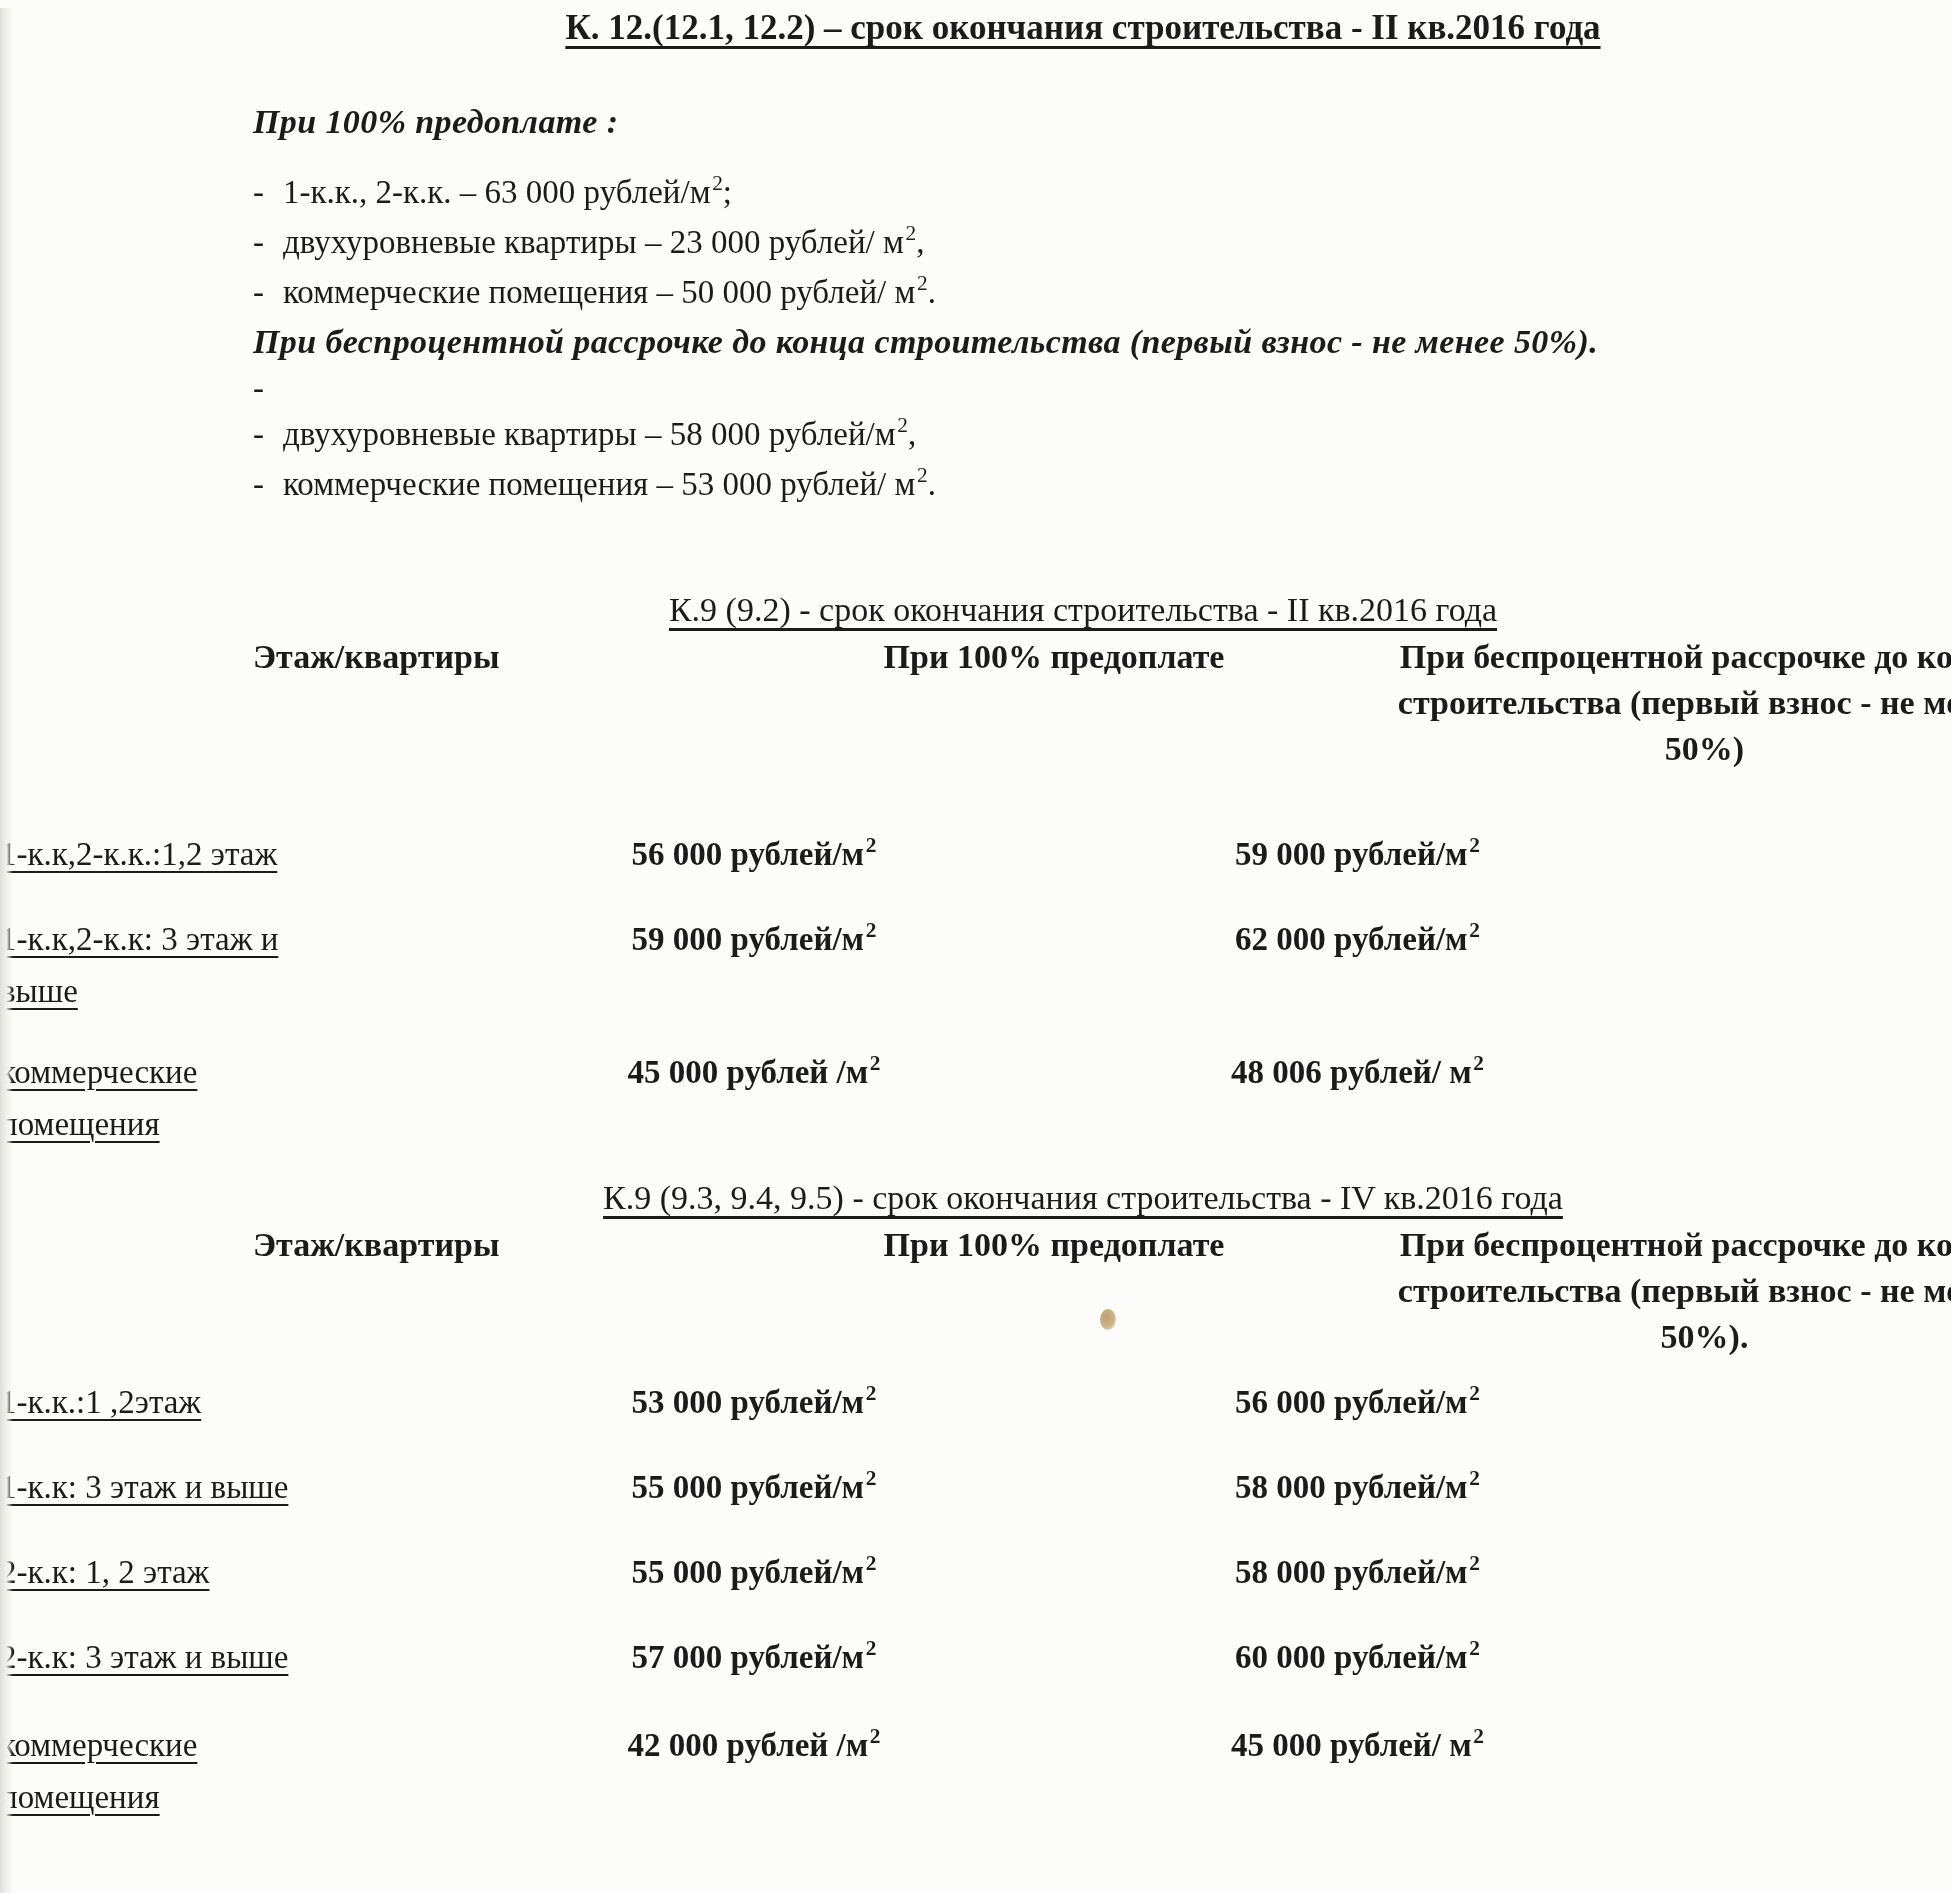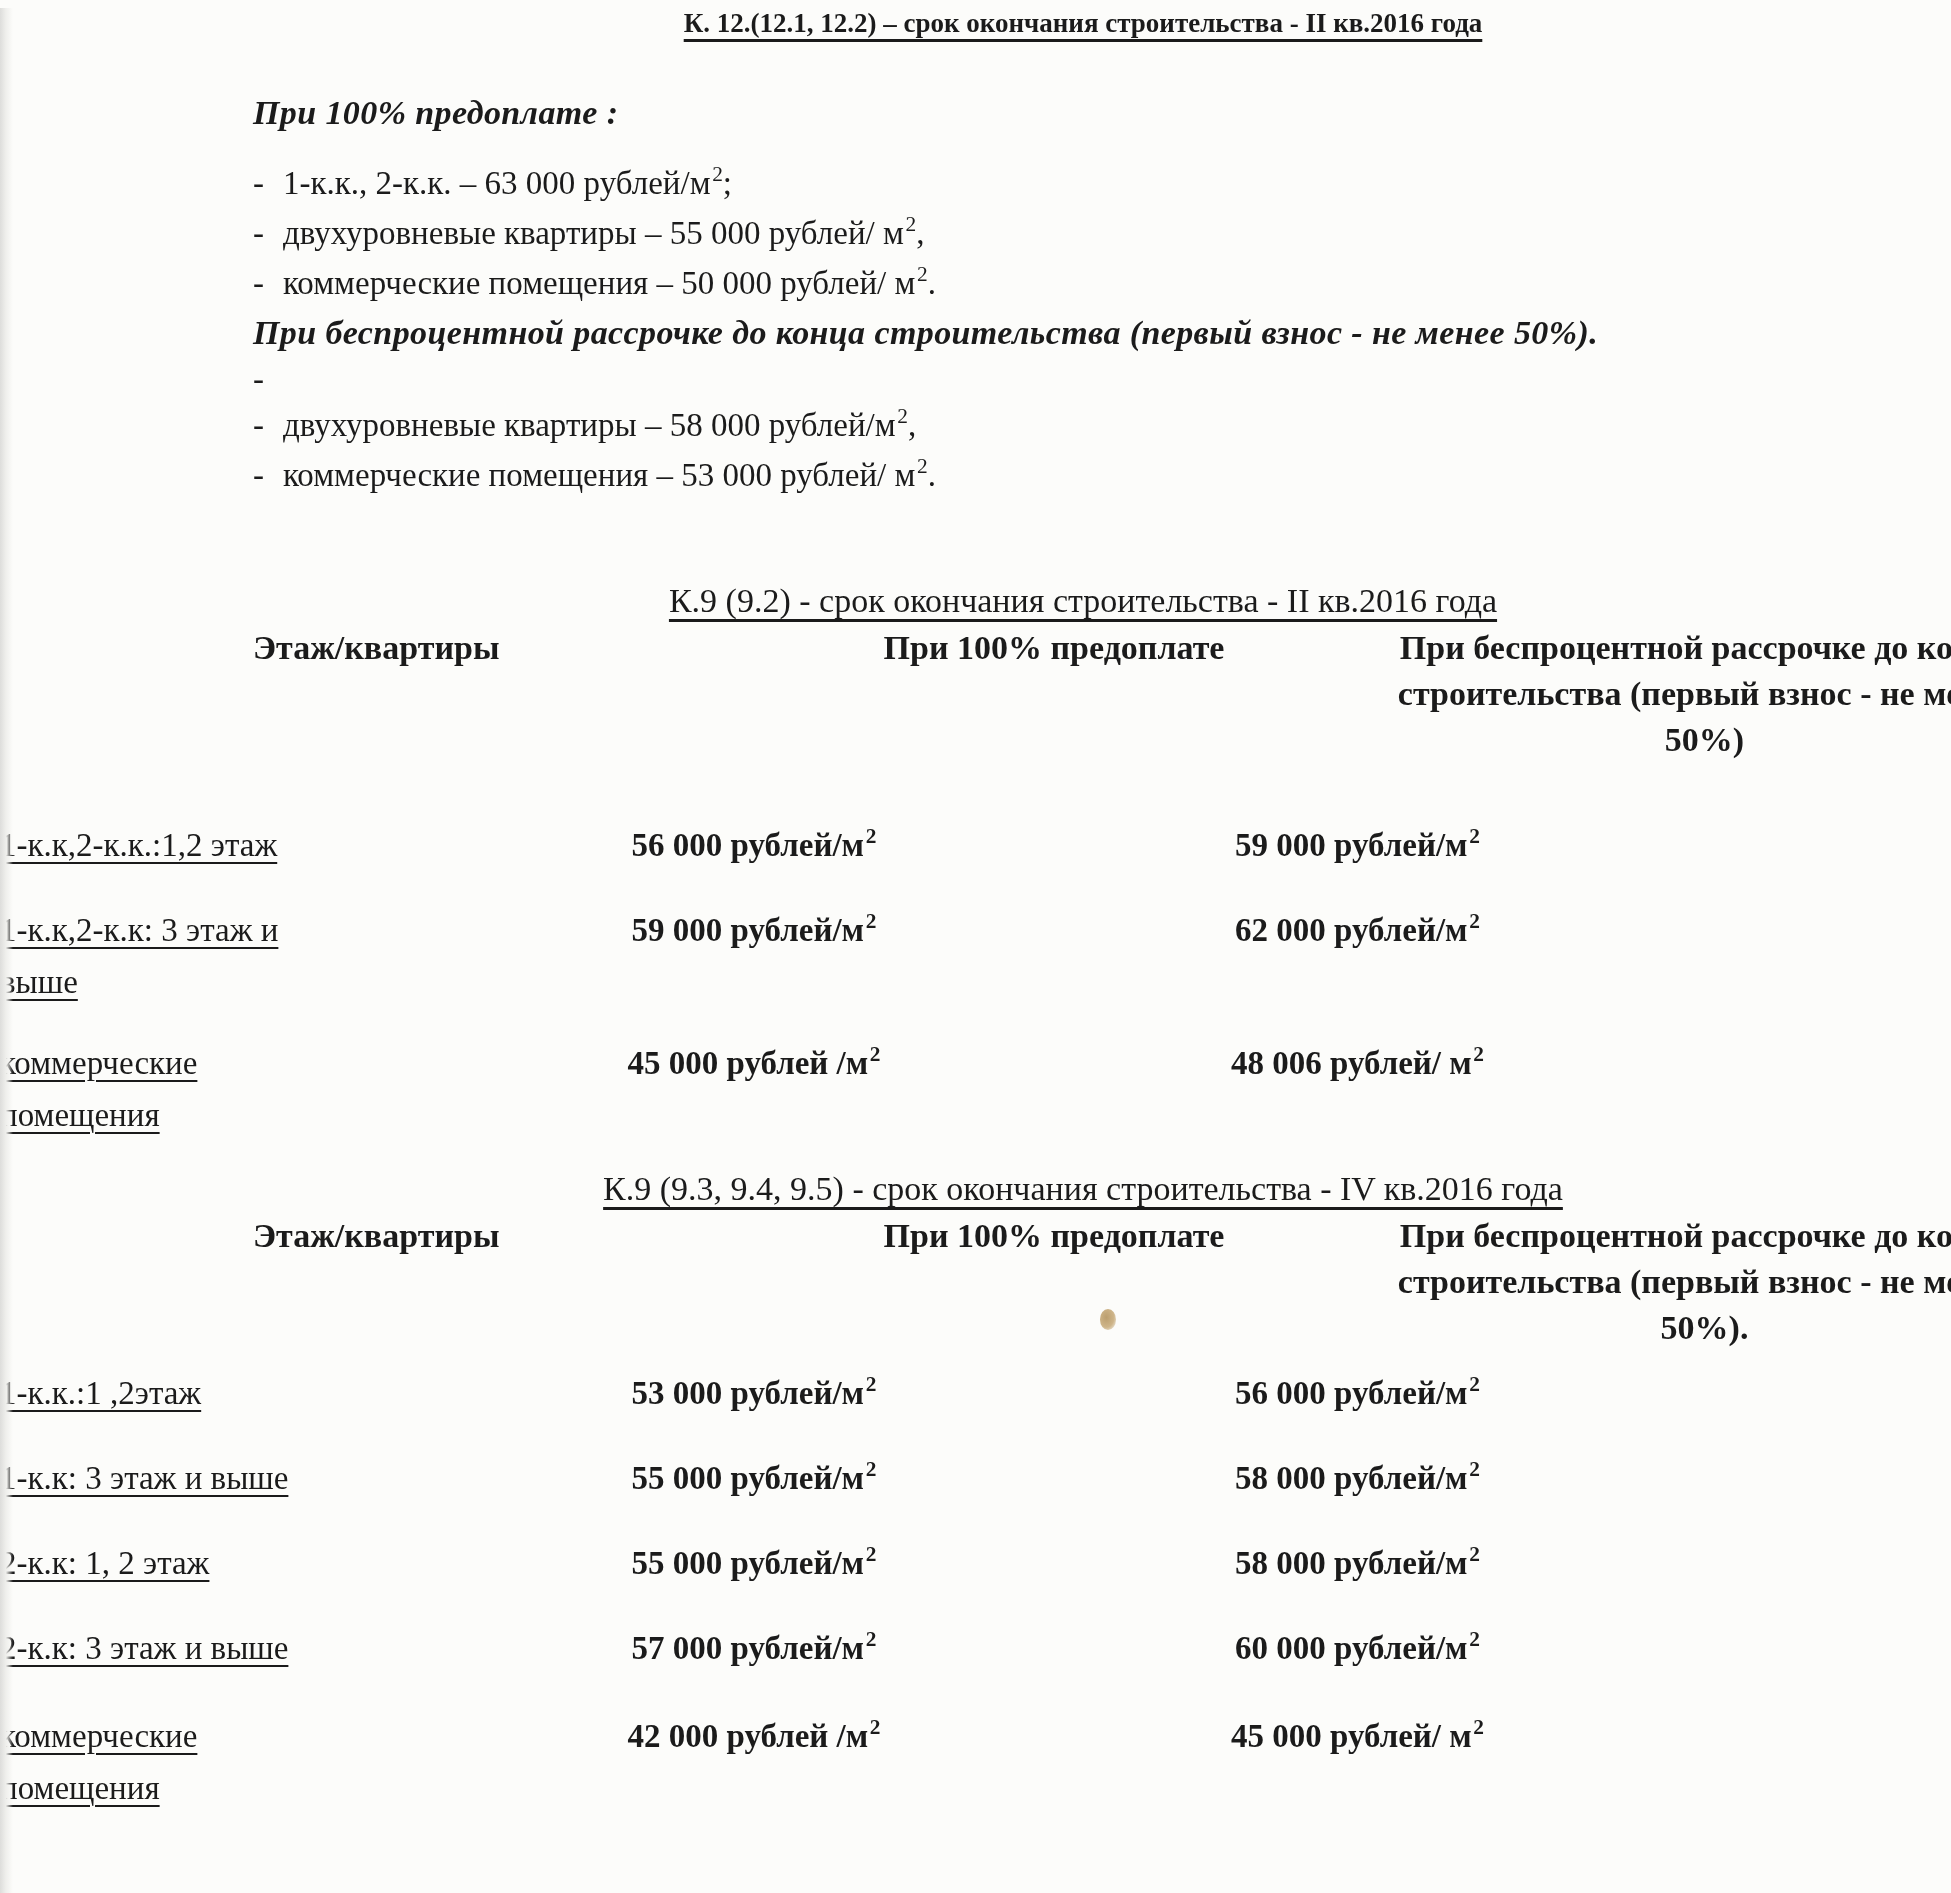--- a/index.html
+++ b/index.html
@@ -13,21 +13,21 @@
   }
   .page{position:relative;width:1952px;height:1893px;}
   .scan-edge{
     position:absolute;left:0;top:0;bottom:0;width:12.7px;
     background:linear-gradient(90deg,#dddddb 0%, #efefec 45%, rgba(252,252,250,0) 100%);
   }
   .doc-title{
     margin:8px 24px 0 238px;
     text-align:center;
     font-weight:bold;
-    font-size:27px;
+    font-size:35px;
     text-decoration:underline;
     text-decoration-thickness:3.2px;
     text-underline-offset:7.1px;
   }
   .intro{margin-left:253px;line-height:46px;}
   .h-italic{
     font-weight:bold;font-style:italic;font-size:34px;
     letter-spacing:0.4px;
   }
   .h1-intro{margin-top:51px;}
@@ -90,21 +90,21 @@
   <div class="intro">
     <div class="h-italic h1-intro">При 100% предоплате :</div>
 
     <div class="list">
       <div class="li">
         <span class="dash">-</span>
         <span><span>1-к.к., 2-к.к. – 63 000  рублей/м</span><span class="sup">2</span><span>;</span></span>
       </div>
       <div class="li">
         <span class="dash">-</span>
-        <span><span>двухуровневые квартиры –  55 000 рублей/ м</span><span class="sup">2</span><span>,</span></span>
+        <span><span>двухуровневые квартиры –  23 000 рублей/ м</span><span class="sup">2</span><span>,</span></span>
       </div>
       <div class="li">
         <span class="dash">-</span>
         <span><span>коммерческие помещения – 50 000 рублей/ м</span><span class="sup">2</span><span>.</span></span>
       </div>
     </div>
 
     <div class="h-italic">При беспроцентной  рассрочке до конца строительства (первый  взнос - не менее 50%).</div>
 
     <div>

